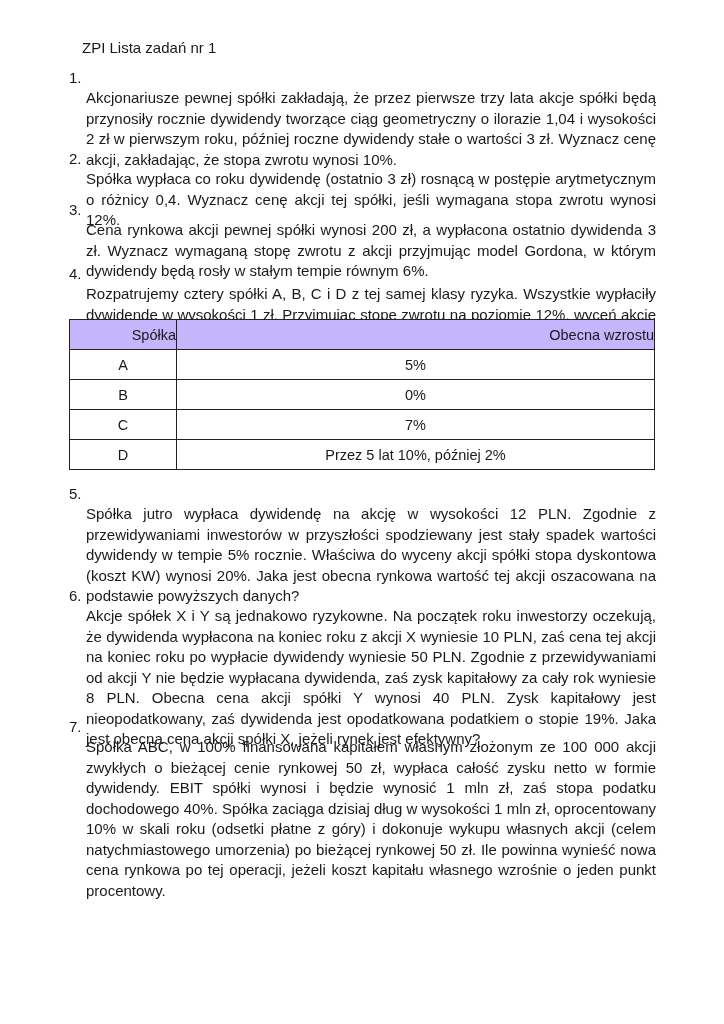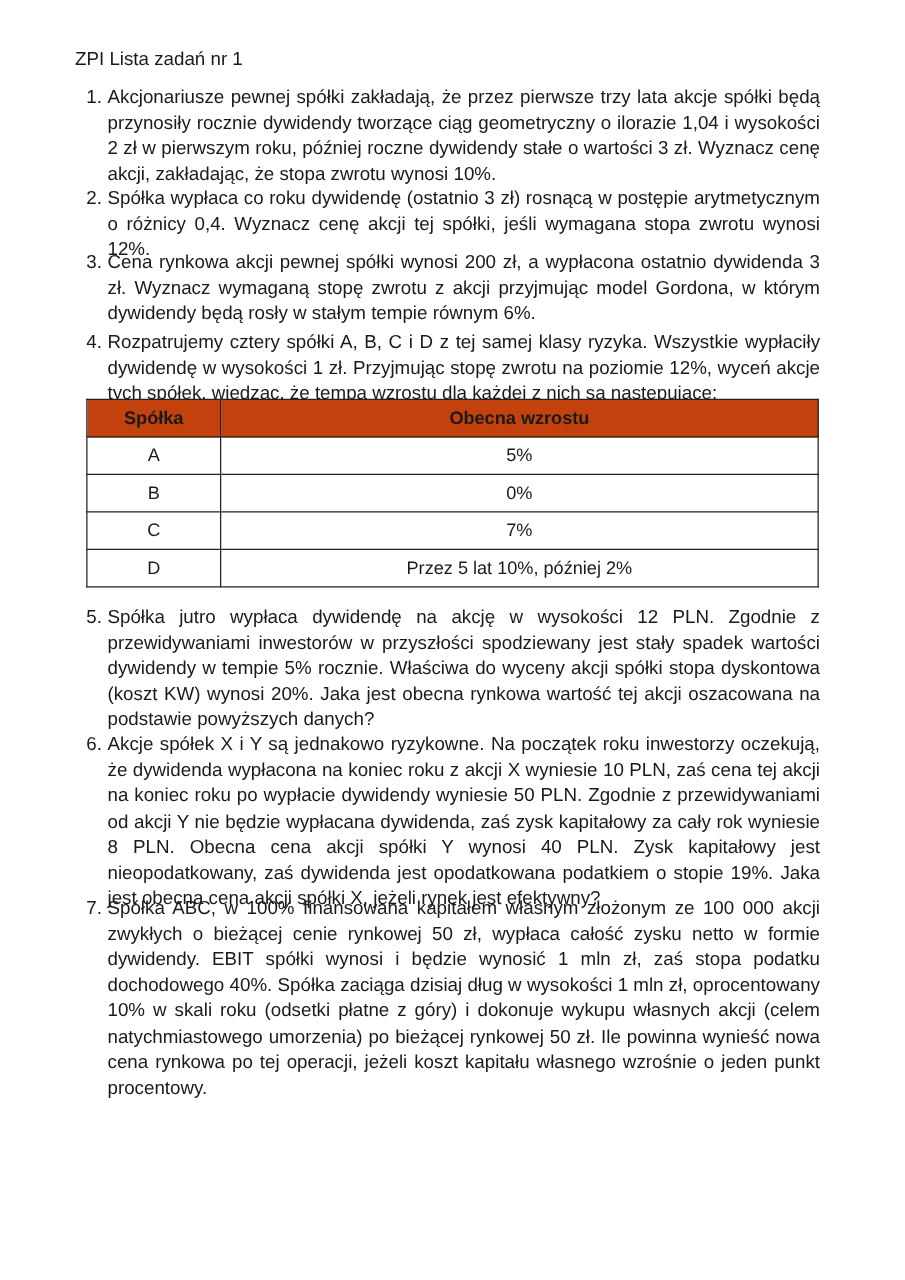--- a/index.html
+++ b/index.html
@@ -3,39 +3,39 @@
 <meta charset="utf-8">
 <style>
   html, body { margin: 0; padding: 0; background: #ffffff; }
   body {
     width: 724px; height: 1024px; overflow: hidden; position: relative;
     font-family: "Liberation Sans", sans-serif;
     color: #1a1a1a;
   }
   .page { position: absolute; left: 0; top: 0; width: 724px; height: 1024px; }
   .title {
-    position: absolute; left: 60px; top: 38px;
+    position: absolute; left: 82px; top: 38px;
     font-size: 15px; line-height: 20px;
   }
   .task {
     position: absolute; left: 69px; width: 587px;
     font-size: 15px; line-height: 20.5px;
   }
   .task .num { position: absolute; left: 0; top: 0; }
   .task .body {
-    margin-left: 17px; text-align: justify; text-align-last: left;
+    margin-left: 17px; text-align: justify; text-align-last: left; margin-top: 20px;
   }
   table.growth {
     position: absolute; left: 69px; top: 319px; width: 586px;
     border-collapse: collapse; font-size: 14.5px;
   }
   table.growth th, table.growth td {
     border: 1.5px solid #222; text-align: center; padding: 0; height: 29px;
   }
-  table.growth th { background: #c2410c; font-weight: bold; }
+  table.growth th { background: #c4b5fd; font-weight: normal; text-align: right; }
   table.growth col.c1 { width: 107px; }
 </style>
 </head>
 <body>
 
 <div class="page">
   <div class="title">ZPI Lista zadań nr 1</div>
 
   <div class="task" style="top:68px;">
     <span class="num">1.</span>

